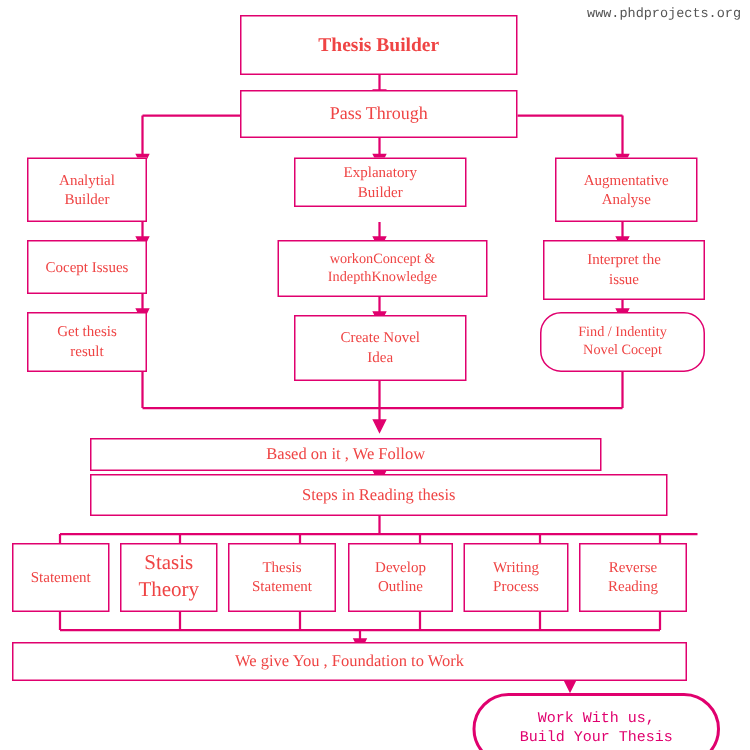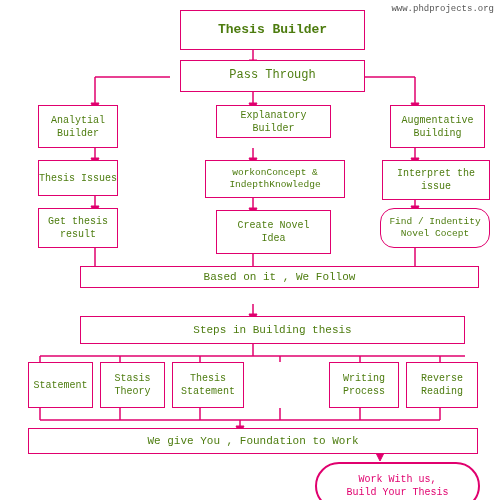--- a/index.html
+++ b/index.html
@@ -24,28 +24,27 @@
       position: absolute;
       top: 0;
       left: 0;
       width: 500px;
       height: 500px;
     }
     .box {
       position: absolute;
       border: 1.5px solid #e0006e;
       background: #fff;
-      color: #4d7c0f;
+      color: #ef4444;
       text-align: center;
       display: flex;
       align-items: center;
       justify-content: center;
       line-height: 1.3;
-      font-family: Liberation Mono, monospace;
-      margin-left: 20px;
+      font-family: Liberation Serif, serif;
     }
     .oval {
       position: absolute;
       border: 2px solid #e0006e;
       background: #fff;
       color: #e0006e;
       text-align: center;
       display: flex;
       align-items: center;
       justify-content: center;
@@ -160,25 +159,25 @@
 Builder</span>
   </div>
 
   <div class="box" style="left:196px;top:105px;width:115px;height:33px;font-size:10px;white-space:pre-line;">
     <span style="white-space:pre-line;">Explanatory
 Builder</span>
   </div>
 
   <div class="box" style="left:370px;top:105px;width:95px;height:43px;font-size:10px;white-space:pre-line;">
     <span style="white-space:pre-line;">Augmentative
-Building</span>
+Analyse</span>
   </div>
 
   <div class="box" style="left:18px;top:160px;width:80px;height:36px;font-size:10px;">
-    <span>Thesis Issues</span>
+    <span>Cocept Issues</span>
   </div>
 
   <div class="box" style="left:185px;top:160px;width:140px;height:38px;font-size:9.5px;white-space:pre-line;justify-content:center;">
     <span style="white-space:pre-line;">workonConcept &amp;
 IndepthKnowledge</span>
   </div>
 
   <div class="box" style="left:362px;top:160px;width:108px;height:40px;font-size:10px;white-space:pre-line;">
     <span style="white-space:pre-line;">Interpret the
 issue</span>
@@ -192,42 +191,46 @@
   <div class="box" style="left:196px;top:210px;width:115px;height:44px;font-size:10px;white-space:pre-line;">
     <span style="white-space:pre-line;">Create Novel
 Idea</span>
   </div>
 
   <div class="box" style="left:360px;top:208px;width:110px;height:40px;font-size:9.5px;white-space:pre-line;border-radius:14px;">
     <span style="white-space:pre-line;">Find / Indentity
 Novel Cocept</span>
   </div>
 
-  <div class="box" style="left:60px;top:266px;width:399px;height:22px;font-size:11px;">
+  <div class="box" style="left:60px;top:292px;width:341px;height:22px;font-size:11px;">
     <span>Based on it , We Follow</span>
   </div>
 
   <div class="box" style="left:60px;top:316px;width:385px;height:28px;font-size:11px;">
-    <span>Steps in Building thesis</span>
+    <span>Steps in Reading thesis</span>
   </div>
 
   <div class="box" style="left:8px;top:362px;width:65px;height:46px;font-size:10px;">
     <span>Statement</span>
   </div>
 
-  <div class="box" style="left:80px;top:362px;width:65px;height:46px;font-size:10px;white-space:pre-line;">
+  <div class="box" style="left:80px;top:362px;width:65px;height:46px;font-size:14px;white-space:pre-line;">
     <span style="white-space:pre-line;">Stasis
 Theory</span>
   </div>
 
   <div class="box" style="left:152px;top:362px;width:72px;height:46px;font-size:10px;white-space:pre-line;">
     <span style="white-space:pre-line;">Thesis
 Statement</span>
   </div>
 
+  <div class="box" style="left:232px;top:362px;width:70px;height:46px;font-size:10px;white-space:pre-line;">
+    <span style="white-space:pre-line;">Develop
+Outline</span>
+  </div>
 
   <div class="box" style="left:309px;top:362px;width:70px;height:46px;font-size:10px;white-space:pre-line;">
     <span style="white-space:pre-line;">Writing
 Process</span>
   </div>
 
   <div class="box" style="left:386px;top:362px;width:72px;height:46px;font-size:10px;white-space:pre-line;">
     <span style="white-space:pre-line;">Reverse
 Reading</span>
   </div>

